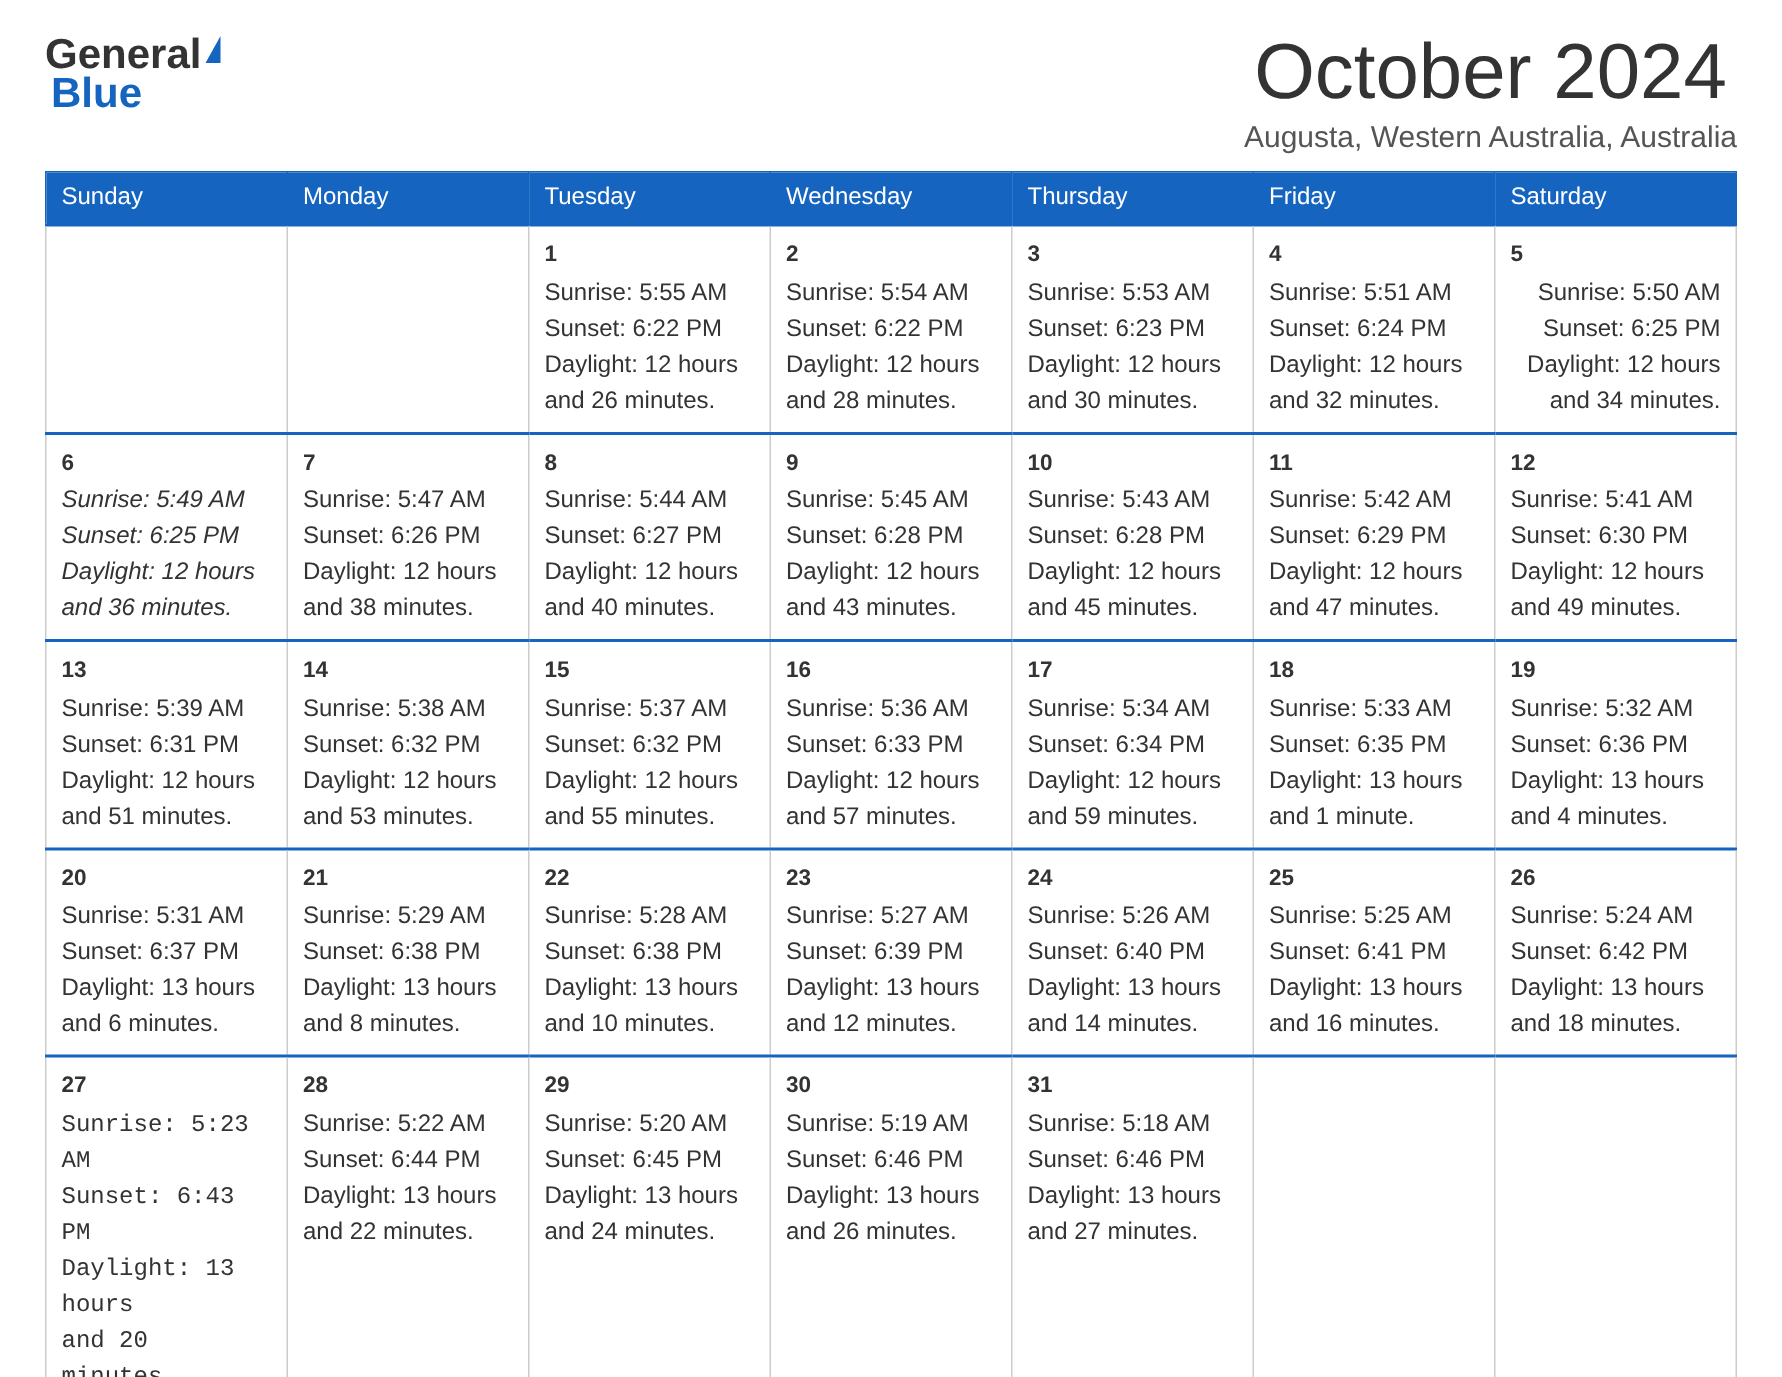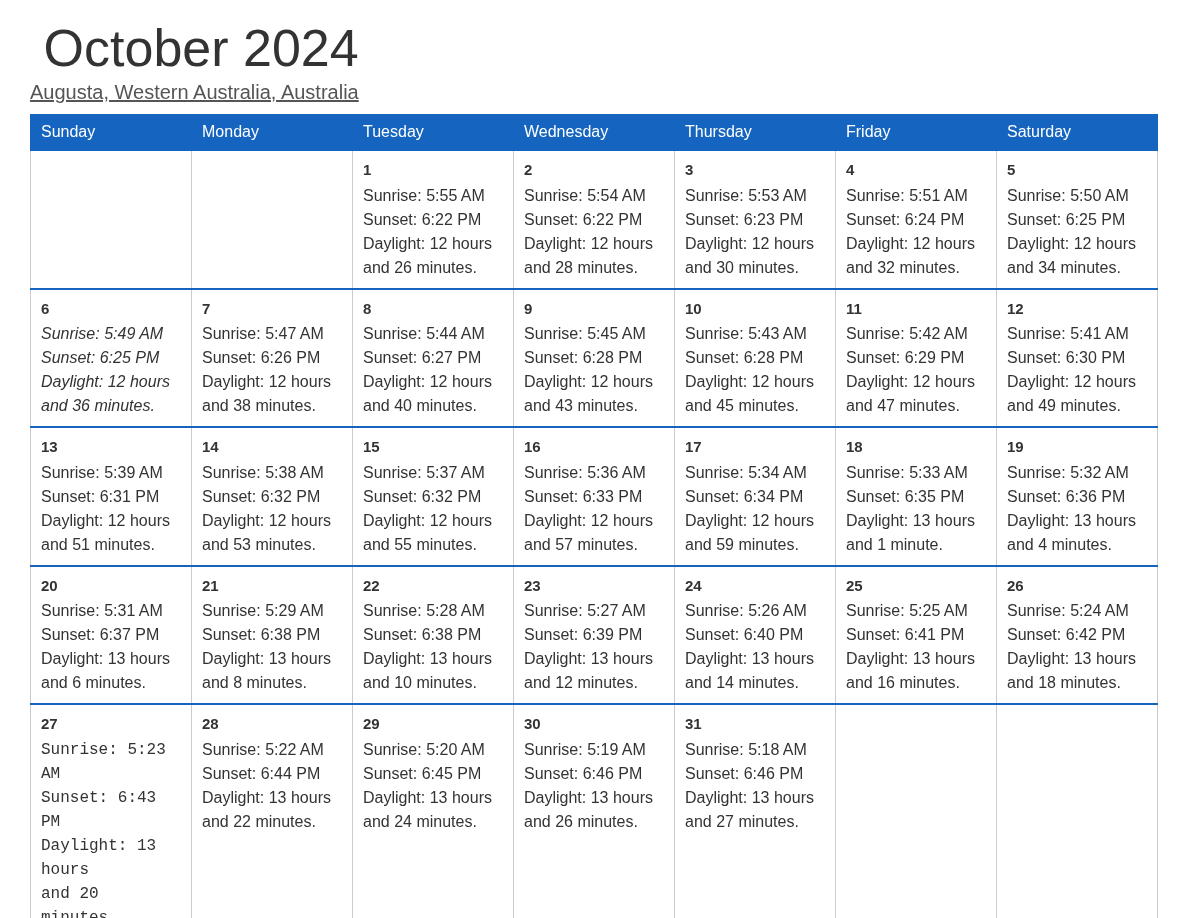--- a/index.html
+++ b/index.html
@@ -35,33 +35,32 @@
     .logo-triangle {
       width: 0;
       height: 0;
       border-left: 10px solid transparent;
       border-right: 0px solid transparent;
       border-bottom: 18px solid #1565c0;
       margin-left: 3px;
       margin-bottom: 6px;
     }
     .title-area {
-      text-align: right;
+      text-align: center;
     }
     .month-title {
       font-size: 52px;
       font-weight: normal;
       color: #333;
       line-height: 1.1;
     }
     .location-title {
       font-size: 20px;
       color: #555;
       margin-top: 4px;
-      text-decoration: underline;
     }
     .calendar {
       width: 100%;
       border-collapse: collapse;
       margin-top: 10px;
     }
     .calendar th {
       background-color: #1565c0;
       color: #fff;
       padding: 8px 10px;
@@ -95,20 +94,29 @@
       font-size: 16px;
     }
     .empty-cell {
       background: #fff;
     }
   </style>
 </head>
 <body>
 
 <div class="header-area">
+  <div class="logo">
+    <div style="display:flex; flex-direction:column; align-items:flex-start;">
+      <div style="display:flex; align-items:center;">
+        <span class="logo-general">General</span>
+        <div class="logo-triangle"></div>
+      </div>
+      <span class="logo-blue" style="margin-top:-6px; margin-left:4px;">Blue</span>
+    </div>
+  </div>
   <div class="title-area">
     <div class="month-title">October 2024</div>
     <div class="location-title">Augusta, Western Australia, Australia</div>
   </div>
 </div>
 
 <table class="calendar">
   <thead>
     <tr>
     <th>Sunday</th>
@@ -147,21 +155,21 @@
         </td>
         <td>
           <span class="day-number">4</span>
           <div class="day-info" style="white-space: pre-line;">Sunrise: 5:51 AM
 Sunset: 6:24 PM
 Daylight: 12 hours
 and 32 minutes.</div>
         </td>
         <td>
           <span class="day-number">5</span>
-          <div class="day-info" style="white-space: pre-line;">Sunrise: 5:50 AM
+          <div class="day-info" style="white-space: pre-line; text-align: right;">Sunrise: 5:50 AM
 Sunset: 6:25 PM
 Daylight: 12 hours
 and 34 minutes.</div>
         </td>
       </tr>
       <tr>
         <td>
           <span class="day-number">6</span>
           <div class="day-info" style="white-space: pre-line; font-style: italic;">Sunrise: 5:49 AM
 Sunset: 6:25 PM

